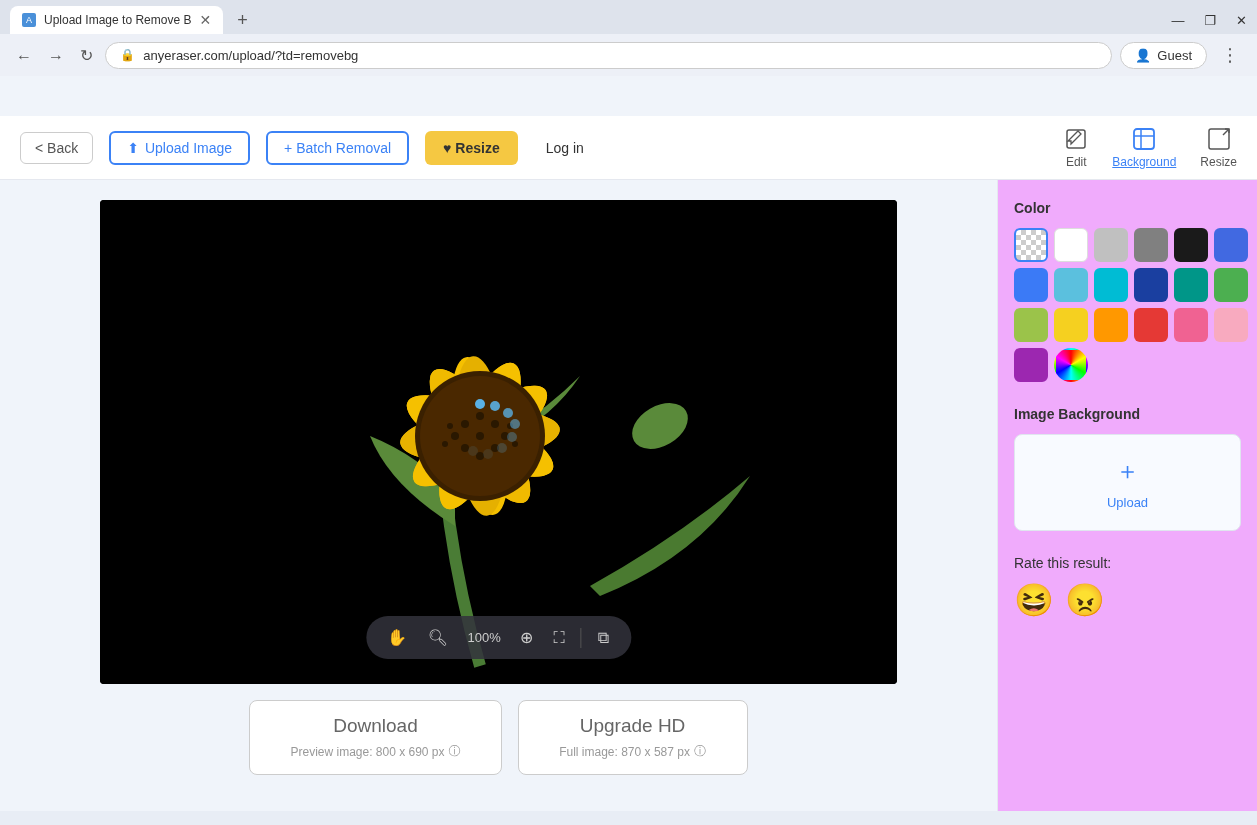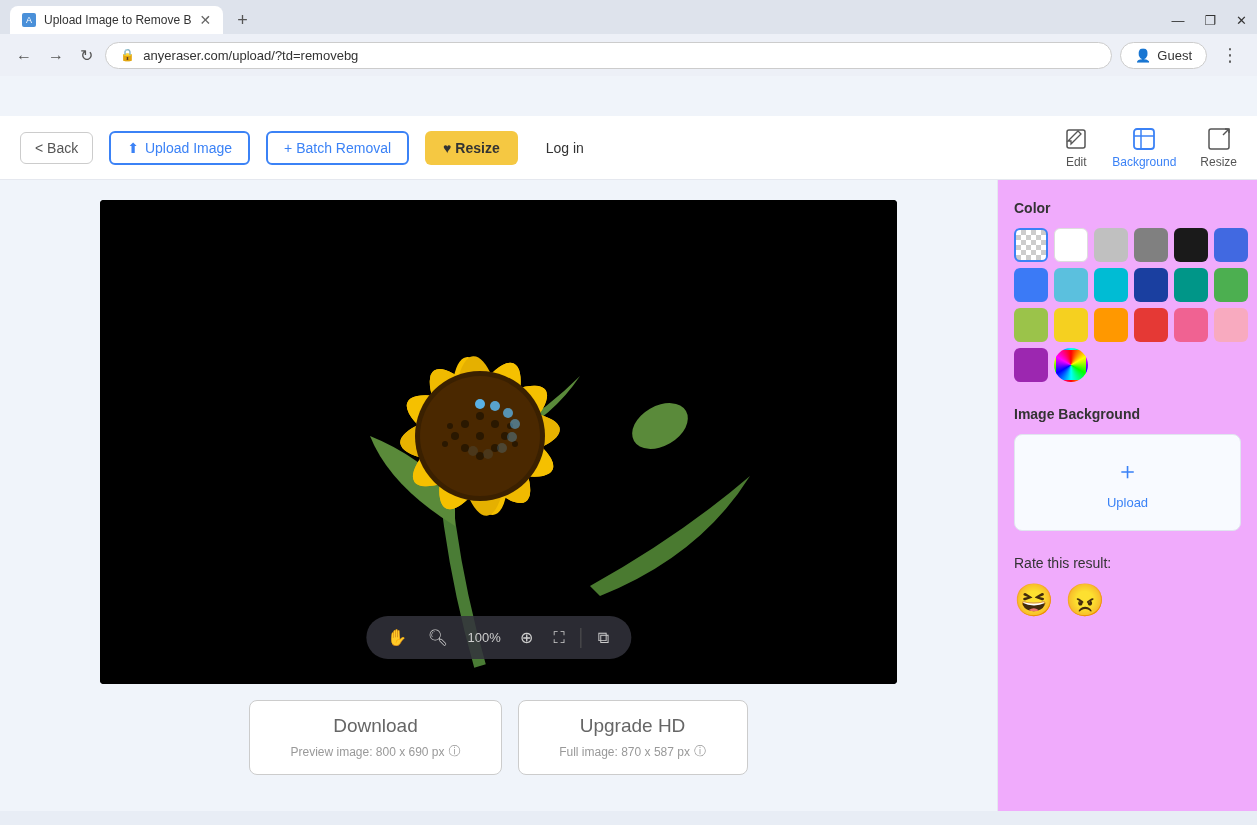--- a/index.html
+++ b/index.html
@@ -138,21 +138,21 @@
         <span class="tool-label">Edit</span>
       </div>
       <div class="tool-item active">
         <div class="tool-icon">
           <svg width="22" height="22" viewBox="0 0 22 22" fill="none" xmlns="http://www.w3.org/2000/svg">
             <rect x="1" y="1" width="20" height="20" rx="3" stroke="#3b82f6" stroke-width="1.8" fill="none"></rect>
             <line x1="1" y1="8" x2="21" y2="8" stroke="#3b82f6" stroke-width="1.5"></line>
             <line x1="8" y1="1" x2="8" y2="21" stroke="#3b82f6" stroke-width="1.5"></line>
           </svg>
         </div>
-        <span class="tool-label" style="color:#3b82f6;">Background</span>
+        <span class="tool-label" style="color:#3b82f6;text-decoration:underline;">Background</span>
       </div>
       <div class="tool-item">
         <div class="tool-icon">
           <svg width="22" height="22" viewBox="0 0 22 22" fill="none" xmlns="http://www.w3.org/2000/svg">
             <rect x="1" y="1" width="20" height="20" rx="2" stroke="#555" stroke-width="1.5" fill="none"></rect>
             <polyline points="15,7 21,1" stroke="#555" stroke-width="1.5"></polyline>
             <polyline points="17,1 21,1 21,5" stroke="#555" stroke-width="1.5" fill="none"></polyline>
           </svg>
         </div>
         <span class="tool-label">Resize</span>

